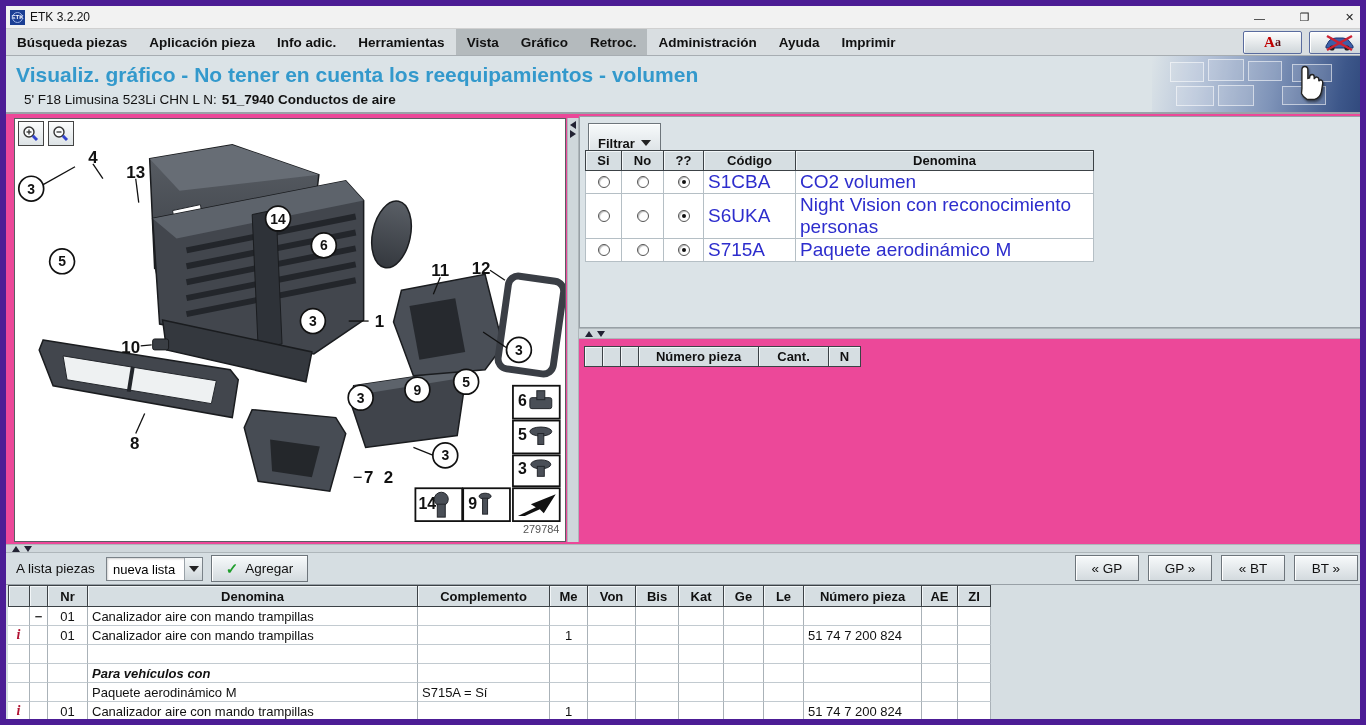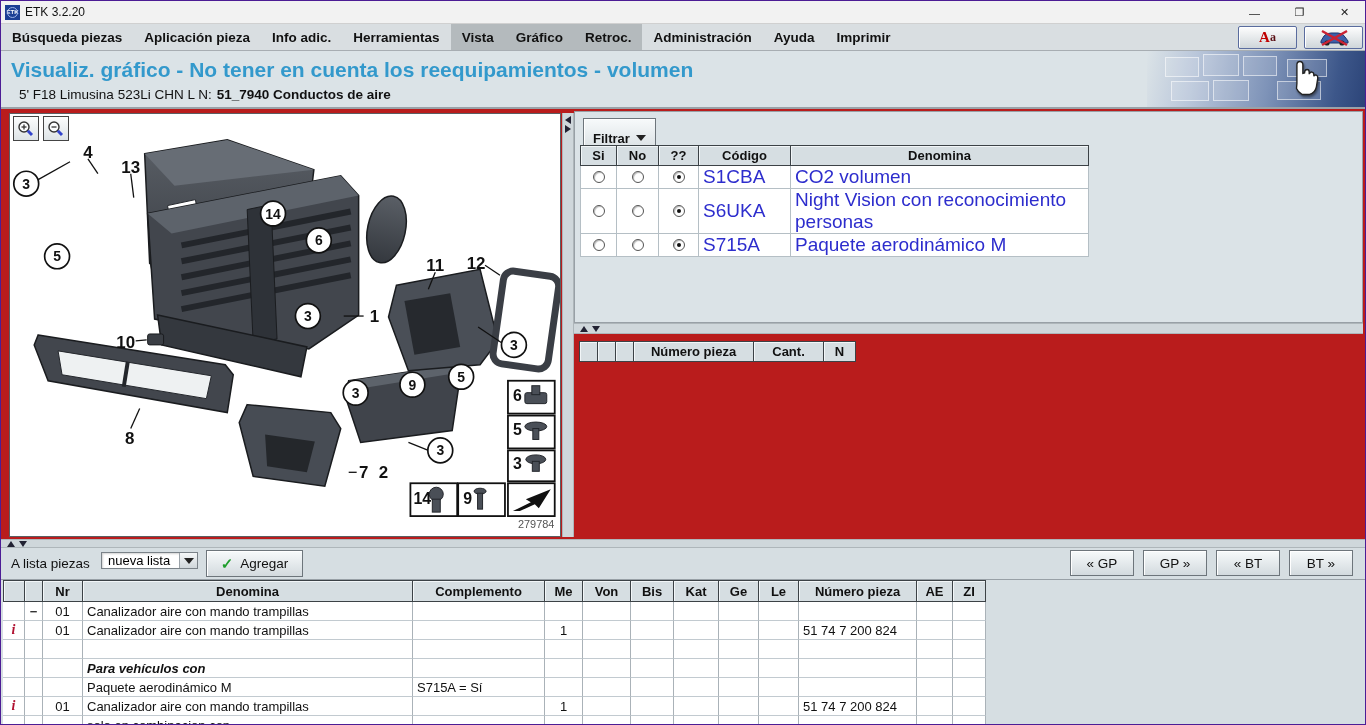--- a/index.html
+++ b/index.html
@@ -1,19 +1,19 @@
 <!DOCTYPE html>
 <html><head>
 <meta charset="utf-8">
 <style>
   * { margin:0; padding:0; box-sizing:border-box; }
   html,body { width:1366px; height:725px; overflow:hidden; background:#d6dee2;
               font-family:"Liberation Sans", sans-serif; }
-  .app { position:relative; width:1366px; height:725px; background:#b91c1c;
-         border:1px solid #4c1d95; overflow:hidden;padding-left:8px; }
+  .app { position:relative; width:1366px; height:725px; background:#ec4899;
+         border:6px solid #4c1d95; overflow:hidden;padding-left:8px; }
 
   
   .titlebar { position:absolute; left:0; top:0; width:1366px; height:23px;
               background:#f2f2f2; display:flex; align-items:center; border-bottom:1px solid #d0d0d0; }
   .titlebar .appicon { width:15px; height:15px; margin:0 5px 0 4px; background:#1c3f94;
               color:#fff; font-size:6px; font-weight:bold; display:flex; align-items:center;
               justify-content:center; position:relative; }
   .titlebar .appicon::before { content:""; position:absolute; inset:2px; border:1px solid #9db3e8; border-radius:50%; }
   .titlebar .title { font-size:12px; color:#111; }
   .win-controls { position:absolute; right:0; top:0; height:23px; display:flex; }
@@ -88,21 +88,21 @@
 
   .mid-table { position:absolute; left:578px; top:340px; }
 
   .main-hsplit { position:absolute; left:0; top:538px; width:1366px; height:9px;
                  background:#cfd7db; border-top:1px solid #aeb6ba; border-bottom:1px solid #aeb6ba;
                  background-image:radial-gradient(#9aa2a6 18%, transparent 22%); background-size:4px 4px; }
 
   
   .toolbar { position:absolute; left:0; top:547px; width:1366px; height:31px; background:#d6dee2; }
   .toolbar .lbl { position:absolute; left:10px; top:8px; font-size:13.5px; color:#111; }
-  .dropdown { position:absolute; left:100px; top:4px; width:97px; height:17px; background:#fff;
+  .dropdown { position:absolute; left:100px; top:4px; width:97px; height:24px; background:#fff;
               border:1px solid #7a8288; box-shadow:inset 1px 1px 2px rgba(0,0,0,.18);
               display:flex; align-items:center; font-size:13px; padding-left:6px; gap:6px; }
   .dropdown .dd-btn { margin-left:auto; width:18px; height:100%; background:linear-gradient(#f4f7f8,#cfd6da);
               border-left:1px solid #9aa2a8; display:flex; align-items:center; justify-content:center; }
   .add-btn { position:absolute; left:205px; top:2px; width:97px; height:27px;
              border:1px solid #6d757b; background:linear-gradient(#f7fafb,#d3dade);
              box-shadow:inset 1px 1px 0 #fff; display:flex; align-items:center; justify-content:center;
              gap:7px; font-size:13.5px; color:#111; }
   .check { color:#1f9e2c; font-weight:bold; font-size:15px; }
   .nav-btns { position:absolute; right:14px; top:2px; display:flex; gap:9px; }

